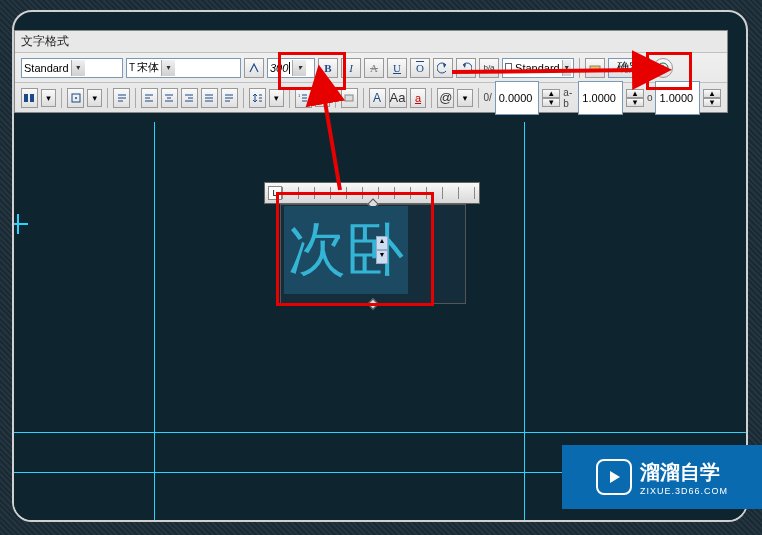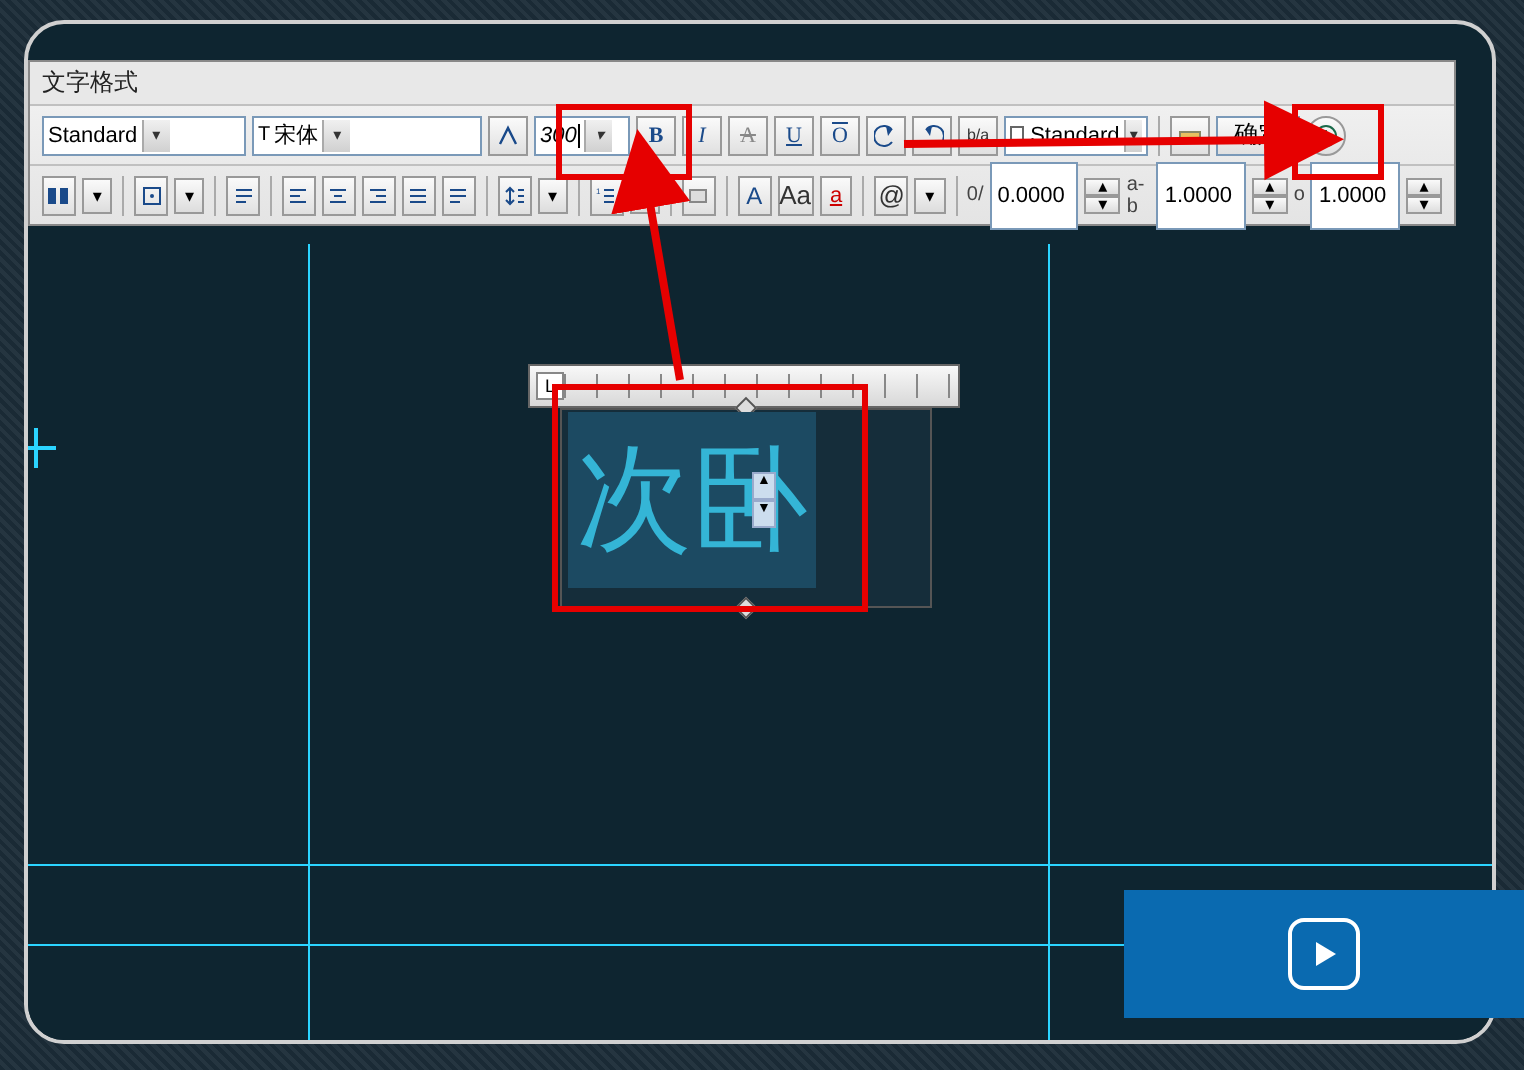--- a/index.html
+++ b/index.html
@@ -393,13 +393,17 @@
   </svg>
 
 </div>
 
 <div class="watermark">
   <div class="play">
     <svg width="16" height="16">
         <path d="M4 2 L14 8 L4 14 Z" fill="#fff"></path>
       </svg>
   </div>
+  <div class="wm-text">
+    <div class="wm-big">溜溜自学</div>
+    <div class="wm-small">ZIXUE.3D66.COM</div>
+  </div>
 </div>
 
 </body></html>

